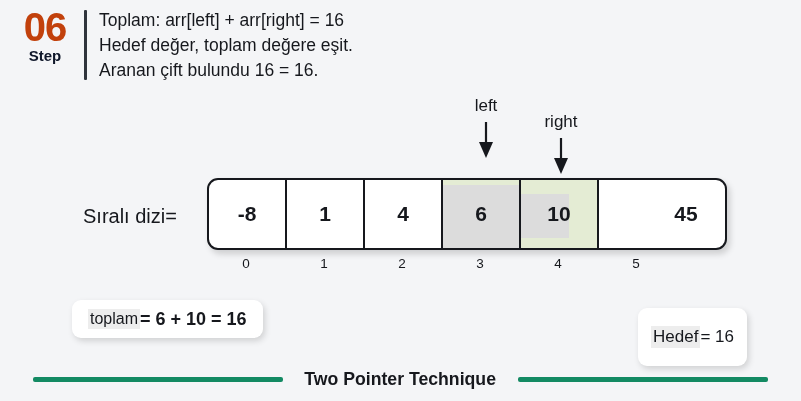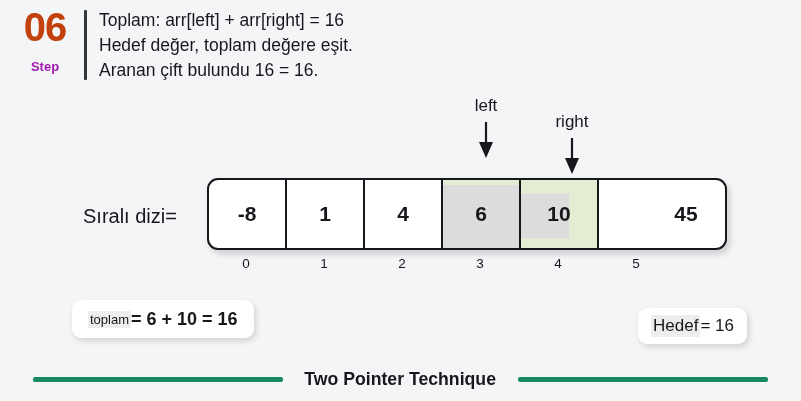--- a/index.html
+++ b/index.html
@@ -13,21 +13,21 @@
   }
   .stage{position:absolute;inset:0;}
 
   
   .header{position:absolute;left:14px;top:6px;display:flex;align-items:flex-start;}
   .step-badge{width:62px;text-align:center;padding-top:2px;}
   .step-num{
     font-size:40px;font-weight:bold;line-height:0.95;
     color:#c2410c;letter-spacing:-1px;
   }
-  .step-word{font-size:13px;font-weight:bold;color:#a21caf;margin-top:13px;}
+  .step-word{font-size:15px;font-weight:bold;color:#0f172a;margin-top:1px;}
   .divider-bar{width:3px;background:#30343c;margin:4px 12px 0 8px;height:70px;border-radius:1px;}
   .head-lines{padding-top:2px;}
   .head-lines div{font-size:17.5px;line-height:25px;color:#16181d;white-space:nowrap;}
 
   
   .ptr{position:absolute;text-align:center;width:80px;}
   .ptr-label{font-size:17px;color:#16181d;line-height:20px;}
   .arrow{margin:6px auto 0;width:18px;height:36px;display:block;}
 
   
@@ -64,23 +64,23 @@
   .idx-row{position:absolute;left:207px;top:256px;display:flex;}
   .idx{width:78px;text-align:center;font-size:13.5px;color:#16181d;}
 
   
   .info-box{
     position:absolute;background:#ffffff;border-radius:9px;
     box-shadow:2px 3px 6px rgba(0,0,0,0.15);
     display:flex;align-items:center;white-space:nowrap;
   }
   #toplam-box{left:72px;top:300px;height:38px;padding:0 16px;}
-  #hedef-box{left:638px;top:308px;height:36px;padding:0 13px;}
+  #hedef-box{left:638px;top:308px;height:36px;padding:11px 13px;}
   .kw{background:#ededed;padding:1px 2px;}
-  .t-kw{font-size:13px;}
+  .t-kw{font-size:16px;}
   .t-eq{font-size:18px;font-weight:bold;}
   .h-kw{font-size:17px;}
   .h-eq{font-size:17px;}
 
   
   .footer{position:absolute;left:0;right:0;top:368px;display:flex;align-items:center;}
   .f-line{height:5px;background:#138a63;border-radius:2px;}
   .f-line.l{margin-left:33px;width:250px;}
   .f-line.r{margin-right:33px;width:250px;}
   .f-text{
@@ -108,21 +108,21 @@
     </div>
   </div>
 
   <div class="ptr" style="left:446px;top:96px;">
     <div class="ptr-label">left</div>
     <svg class="arrow" viewBox="0 0 18 36">
       <line x1="9" y1="0" x2="9" y2="24" stroke="#16181d" stroke-width="2.2"></line>
       <polygon points="9,36 2,20 16,20" fill="#16181d"></polygon>
     </svg>
   </div>
-  <div class="ptr" style="left:532px;top:112px;">
+  <div class="ptr" style="left:521px;top:112px;">
     <div class="ptr-label">right</div>
     <svg class="arrow" viewBox="0 0 18 36">
       <line x1="9" y1="0" x2="9" y2="24" stroke="#16181d" stroke-width="2.2"></line>
       <polygon points="9,36 2,20 16,20" fill="#16181d"></polygon>
     </svg>
   </div>
 
   <div class="arr-label">Sıralı dizi=</div>
 
   <div class="array-box">

